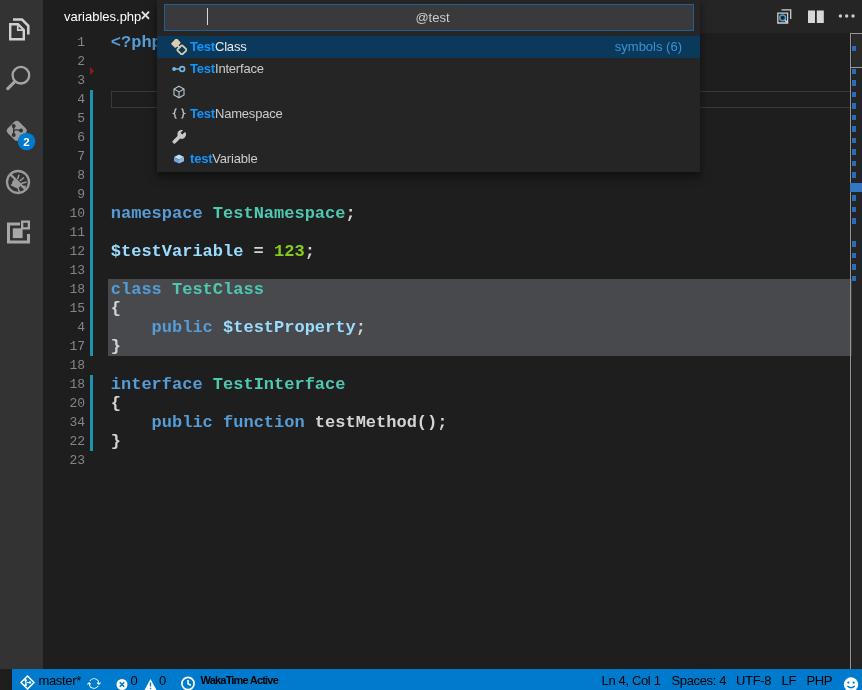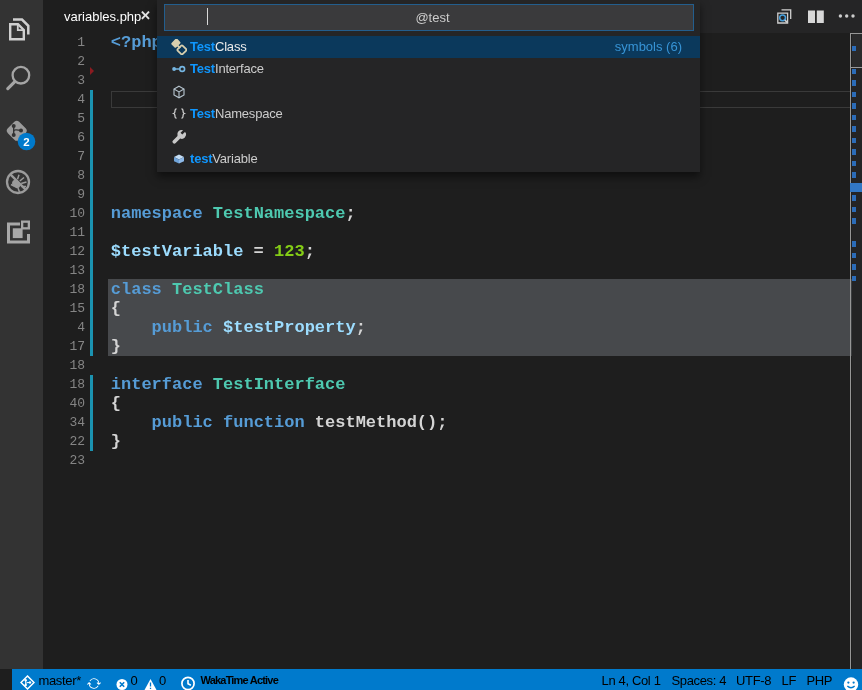--- a/index.html
+++ b/index.html
@@ -139,21 +139,21 @@
       <div class="ln" style="top:171px">10</div>
       <div class="ln" style="top:190px">11</div>
       <div class="ln" style="top:209px">12</div>
       <div class="ln" style="top:228px">13</div>
       <div class="ln" style="top:247px">18</div>
       <div class="ln" style="top:266px">15</div>
       <div class="ln" style="top:285px">4</div>
       <div class="ln" style="top:304px">17</div>
       <div class="ln" style="top:323px">18</div>
       <div class="ln" style="top:342px">18</div>
-      <div class="ln" style="top:361px">40</div>
+      <div class="ln" style="top:361px">20</div>
       <div class="ln" style="top:380px">34</div>
       <div class="ln" style="top:399px">22</div>
       <div class="ln" style="top:418px">23</div>
     </div>
     <div id="codelines">
       <div class="code" style="top:0"><span class="k">&lt;?php</span></div>
       <div class="code" style="top:171px"><span class="k">namespace</span> <span class="t">TestNamespace</span>;</div>
       <div class="code" style="top:209px"><span class="v">$testVariable</span> = <span class="n">123</span>;</div>
       <div class="code" style="top:247px"><span class="k">class</span> <span class="t">TestClass</span></div>
       <div class="code" style="top:266px">{</div>

